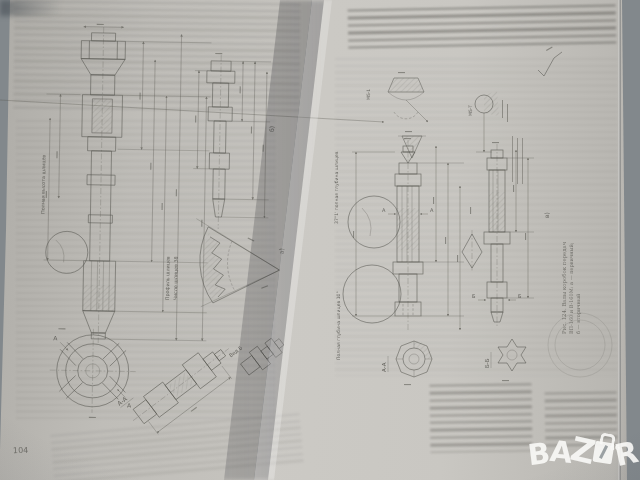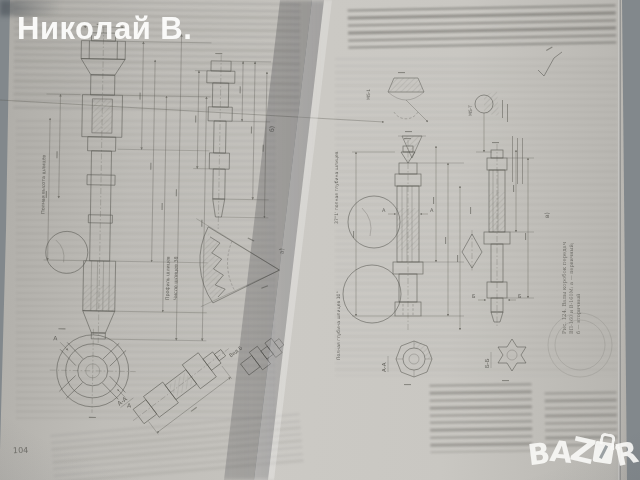--- a/index.html
+++ b/index.html
@@ -382,21 +382,20 @@
   </svg>
 
   <div class="fold-light"></div>
   <div class="gutter-shadow"></div>
   <div class="page-edge"></div>
   <div class="corner-shade"></div>
   <div class="vignette"></div>
 
   <div class="pagenum">104</div>
 
-  <div class="watermark">Николай В.</div>
 
   <div class="bazar">
     <span class="bz0">B</span>
     <span class="bz1">A</span>
     <span class="bz2">Z</span>
     <span class="bag"></span>
     <span class="bz-tld">BG</span>
     <span class="bz3">R</span>
   </div>
 

